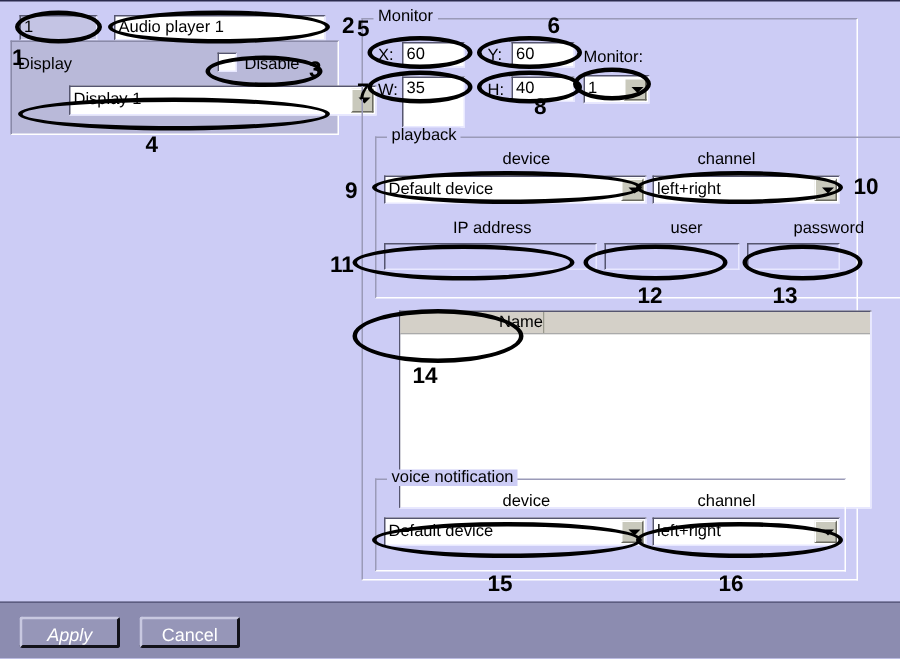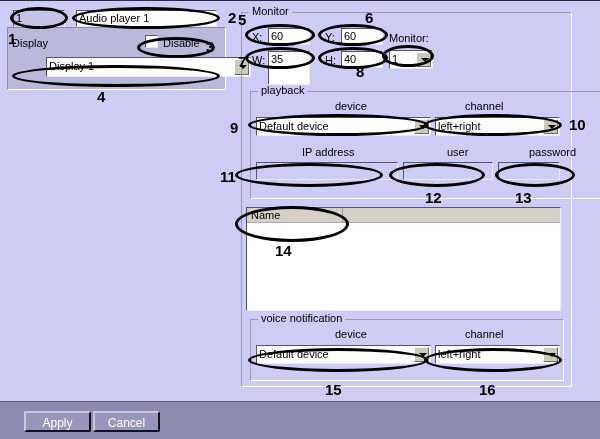--- a/index.html
+++ b/index.html
@@ -221,21 +221,21 @@
 
       <div class="lbl" style="left:51px;top:54px;">IP address</div>
       <div class="lbl" style="left:196px;top:54px;">user</div>
       <div class="lbl" style="left:253px;top:54px;margin-left:25px;">password</div>
 
       <div class="textbox disabled" style="left:5px;top:70px;width:142px;height:18px;"></div>
       <div class="textbox disabled" style="left:152px;top:70px;width:90px;height:18px;"></div>
       <div class="textbox disabled" style="left:247px;top:70px;width:62px;height:18px;"></div>
     </div>
 
-    <div id="name-list" style="left:4px;top:194px;width:315px;height:104px;">
+    <div id="name-list" style="left:24px;top:194px;width:315px;height:132px;text-align:right;">
       <div class="lv-header">
         <div class="lv-col">Name</div>
         <div class="lv-col filler"></div>
       </div>
       <div class="lv-body"></div>
     </div>
 
     <div class="grp" style="left:8px;top:306px;width:314px;height:62px;">
       <div class="grptitle">voice notification</div>
 
@@ -251,21 +251,21 @@
       <div class="combo" style="left:184px;top:25px;width:125px;height:19px;line-height:17px;">
         <span>left+right</span>
         <span class="arrowbtn">
             <i></i>
           </span>
       </div>
     </div>
   </div>
 
   <div id="footer">
-    <div class="btn" style="left:24px;top:9px;width:67px;height:21px;">Apply</div>
+    <div class="btn" style="left:13px;top:9px;width:67px;height:21px;font-style:italic;">Apply</div>
     <div class="btn" style="left:93px;top:9px;width:67px;height:21px;">Cancel</div>
   </div>
 
   <div id="annots">
       <div class="ell" style="left: 10px; top: 6px; width: 58px; height: 22px;"></div>
       <div class="ell" style="left: 72px; top: 6px; width: 148px; height: 22px;"></div>
       <div class="ell" style="left: 137px; top: 36px; width: 78px; height: 21px;"></div>
       <div class="ell" style="left: 12px; top: 64px; width: 208px; height: 22px;"></div>
       <div class="ell" style="left: 245px; top: 23px; width: 70px; height: 22px;"></div>
       <div class="ell" style="left: 318px; top: 23px; width: 70px; height: 22px;"></div>

